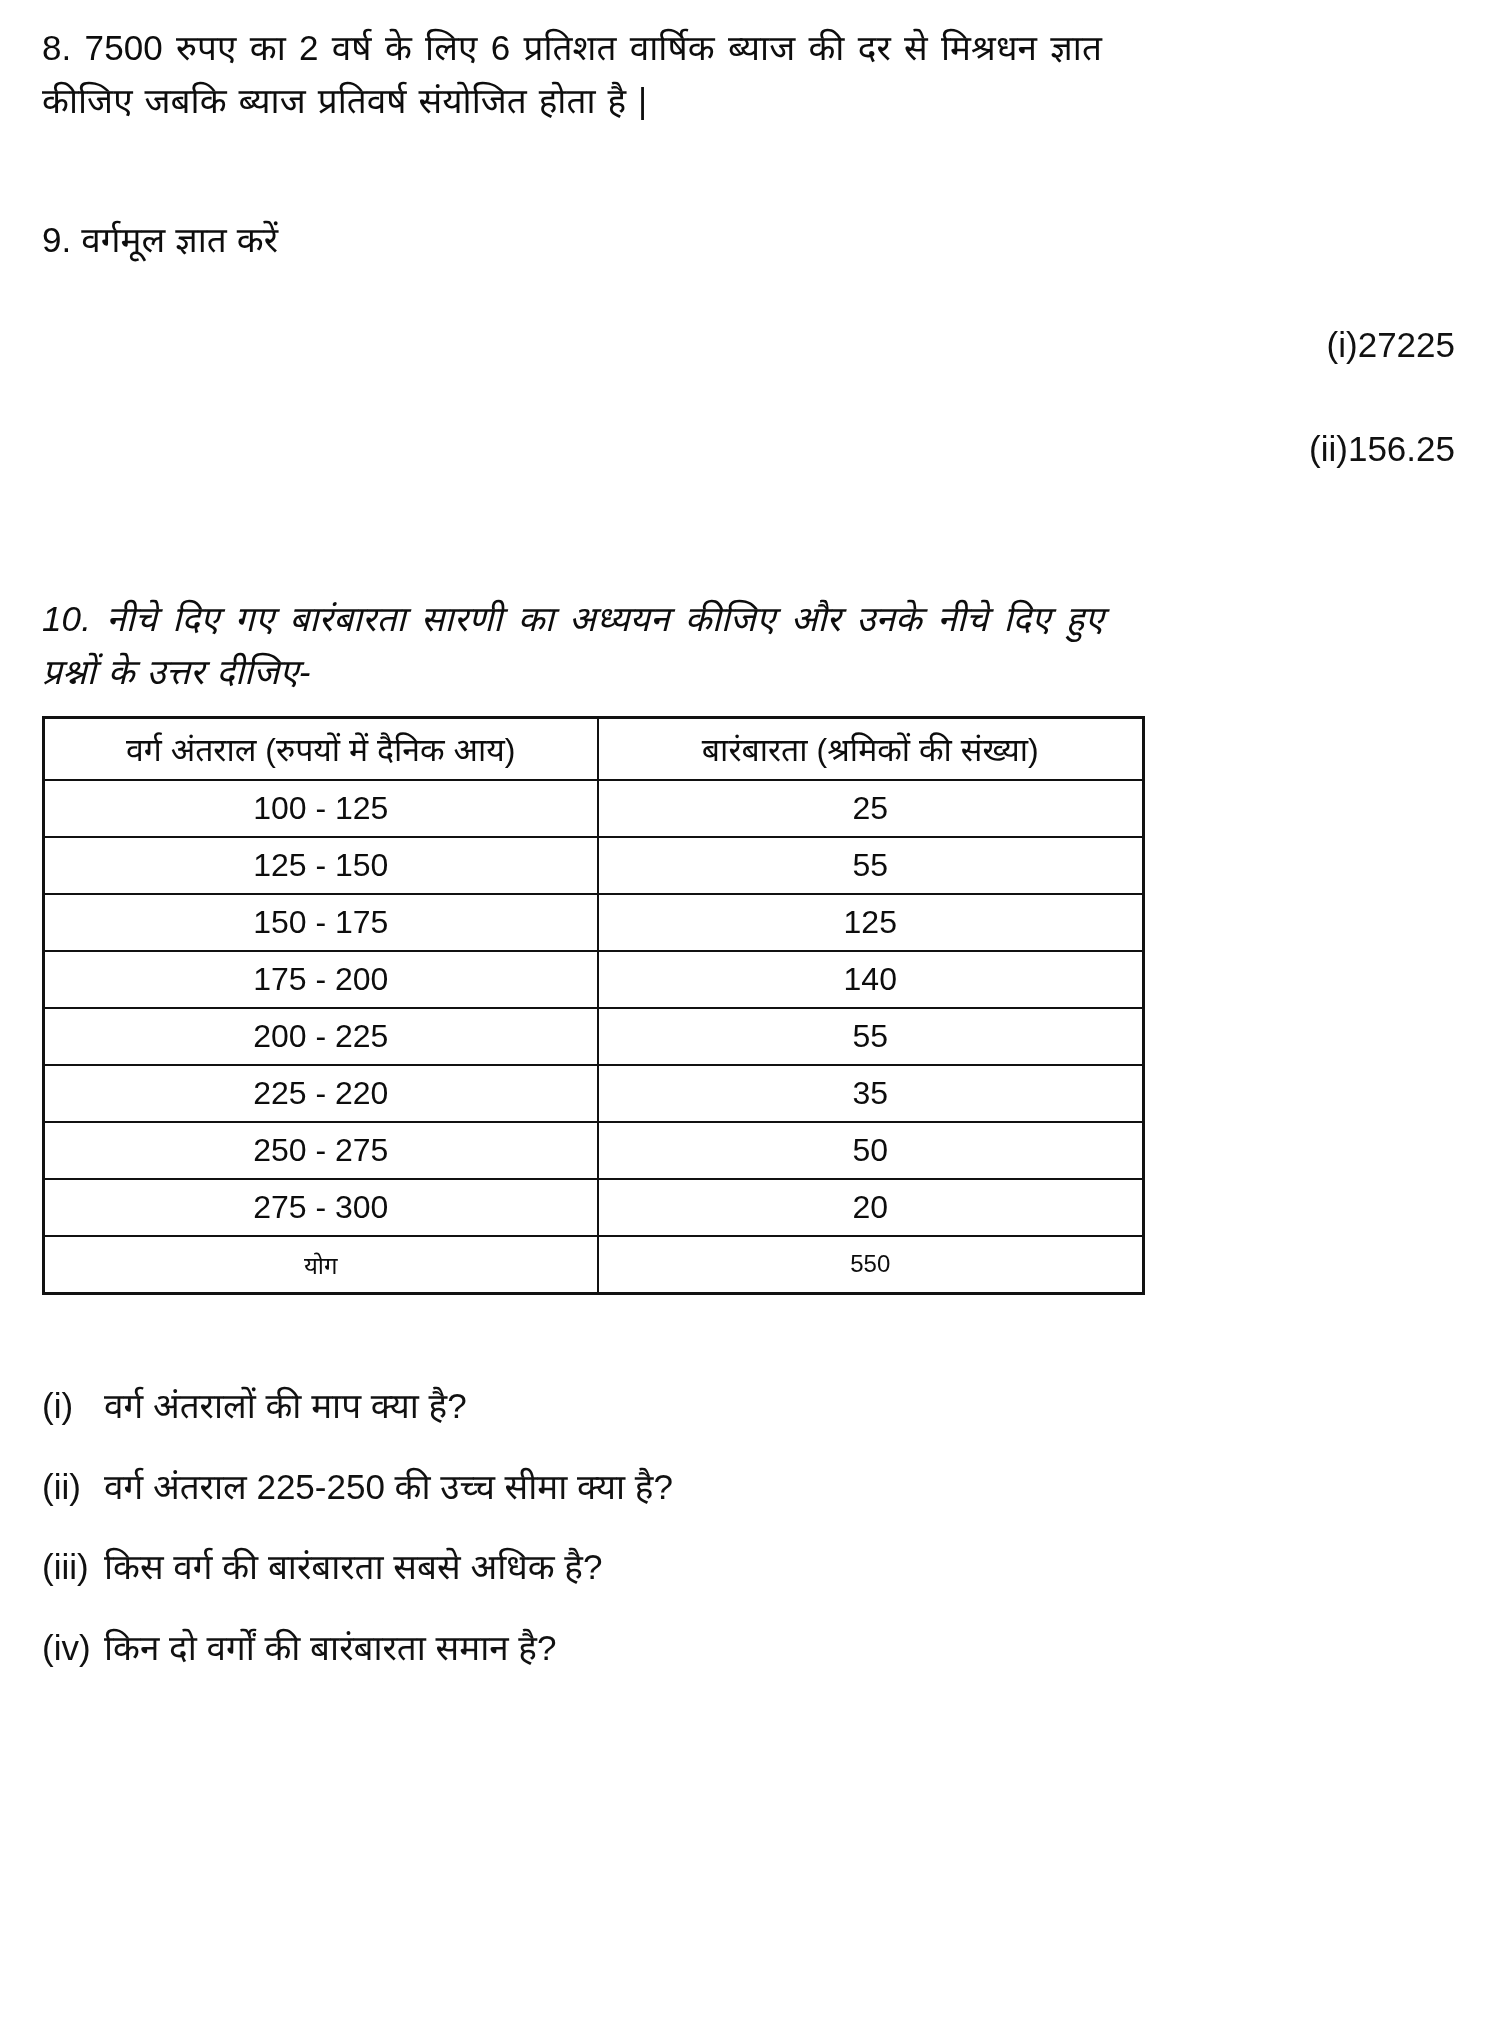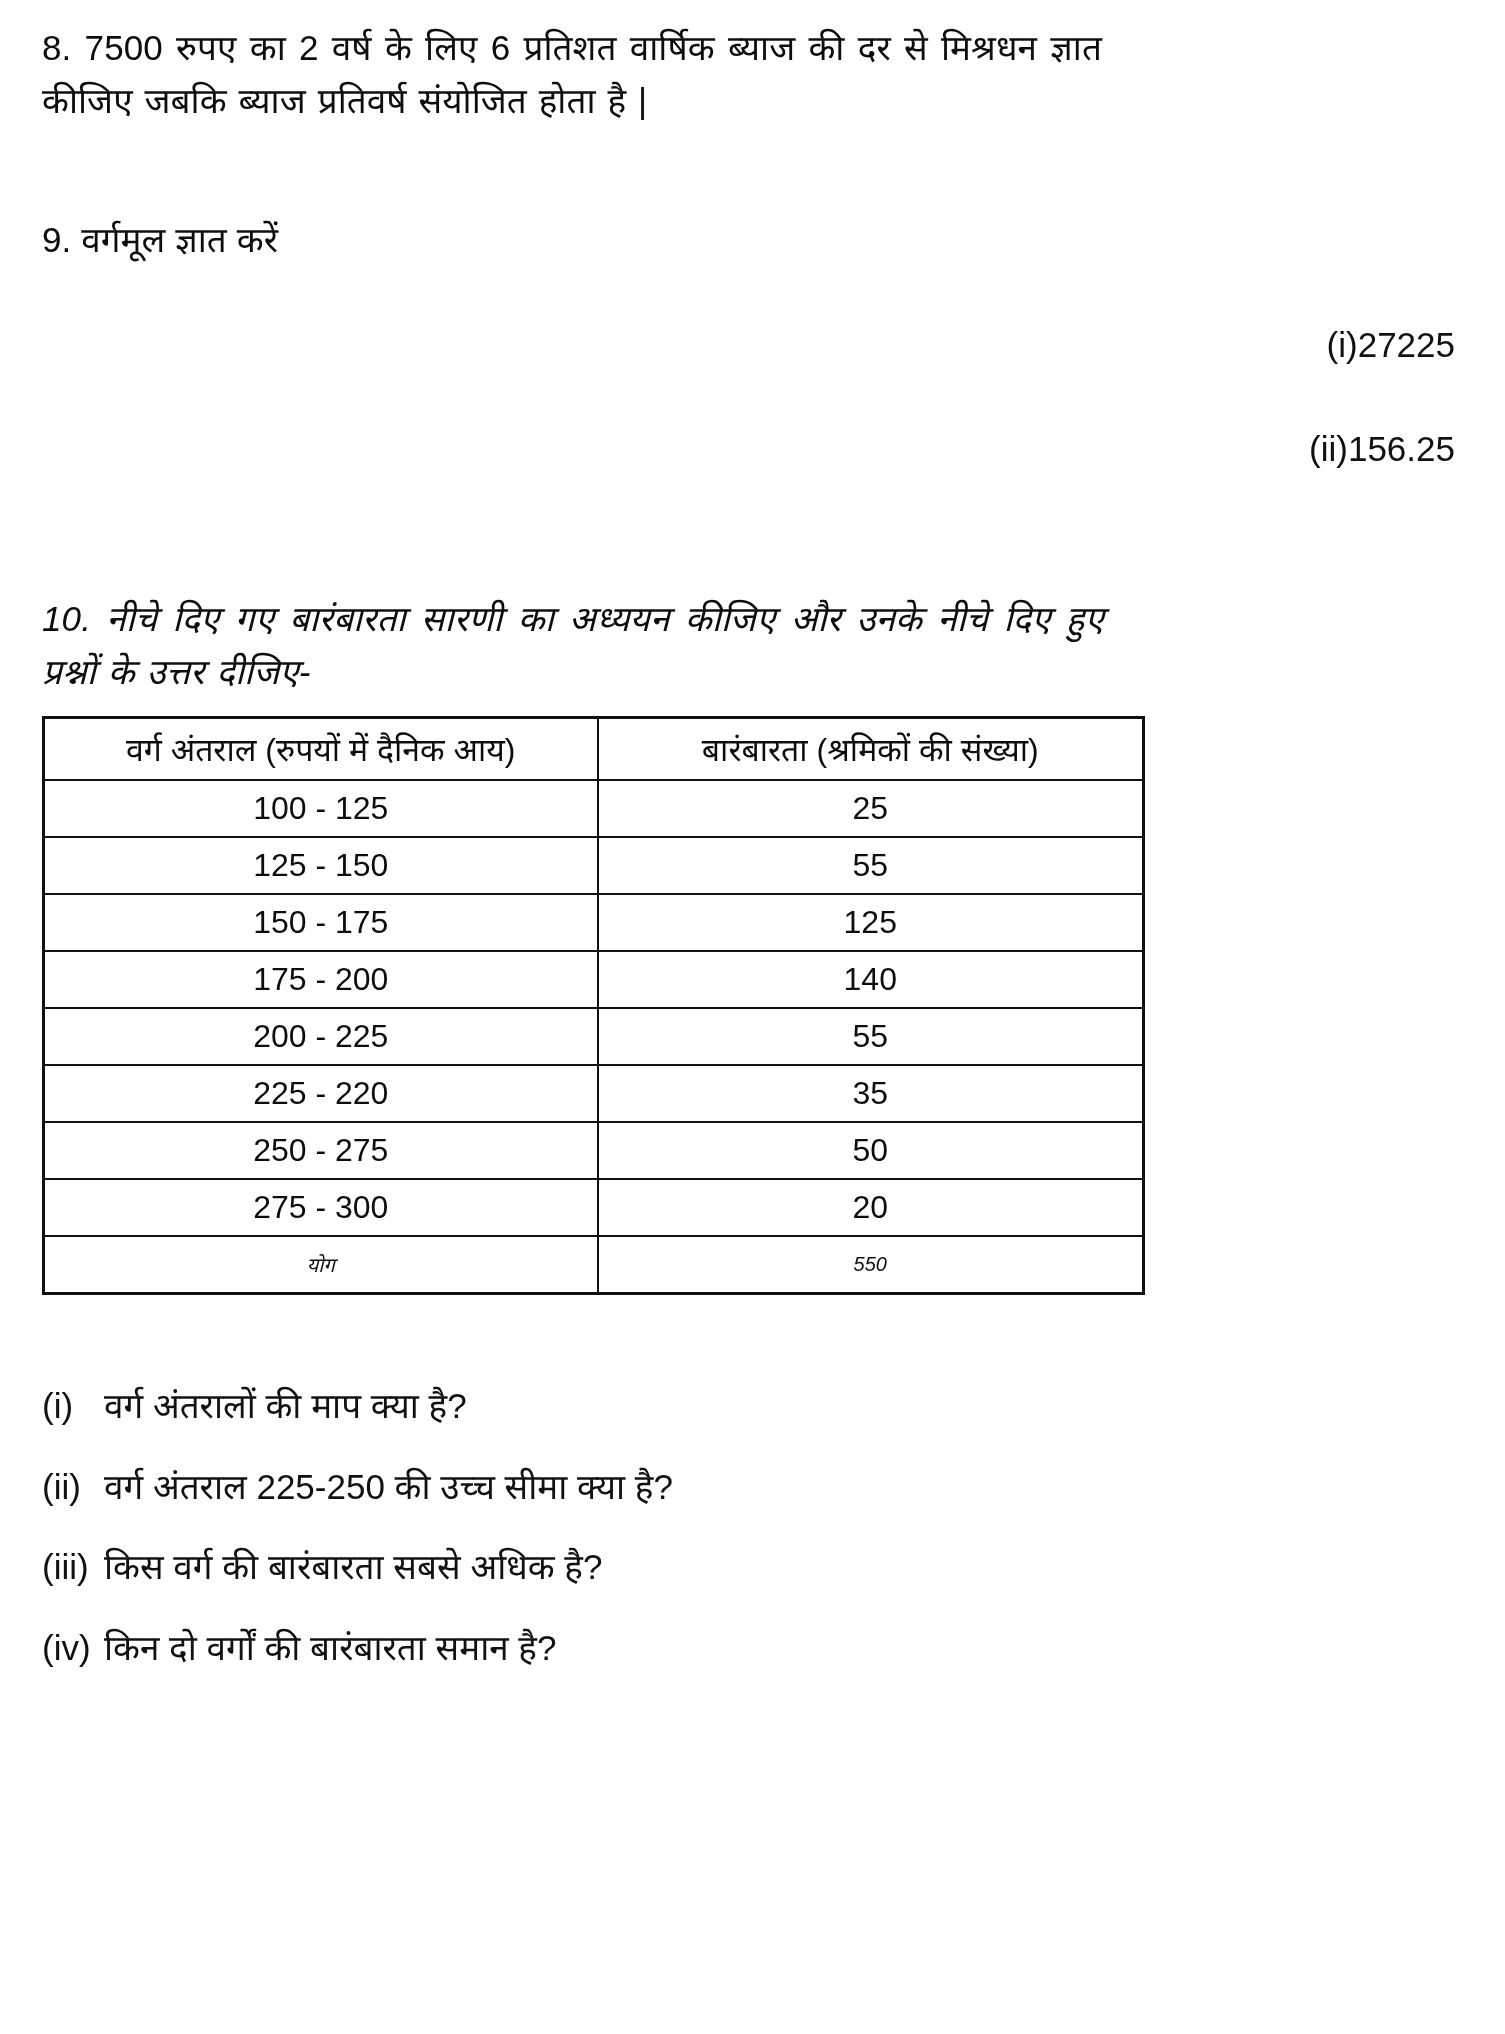--- a/index.html
+++ b/index.html
@@ -77,21 +77,21 @@
     font-size: 32px;
     height: 51px;
     padding: 2px 4px;
     color: #0d0d0d;
     background: #fff;
   }
   table.freq th {
     font-size: 32px;
     height: 56px;
   }
-  table.freq tr.total td { font-size: 20px; font-style: italic; }
+  table.freq tr.total td { font-size: 24px; }
 
   
   .subq-list { margin: 0; padding: 0; }
   .subq {
     margin: 0 0 30px 0;
     font-size: 35px;
     line-height: 1.45;
   }
   .subq .marker { display: inline-block; min-width: 62px; }
 </style>

